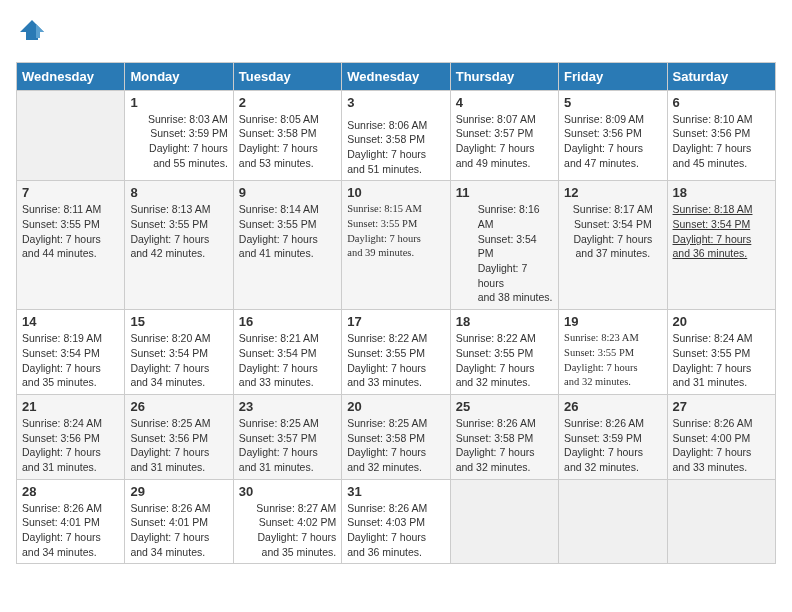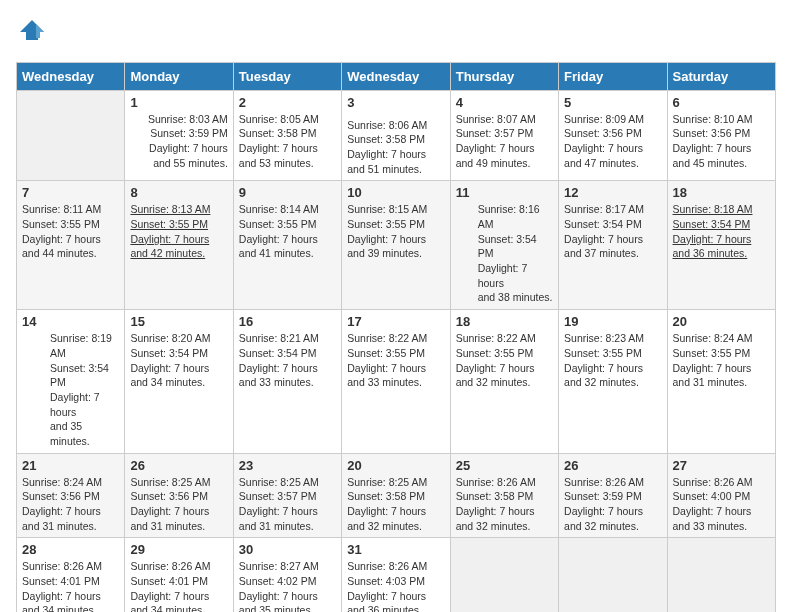--- a/index.html
+++ b/index.html
@@ -179,65 +179,65 @@
       <tr>
         <td>
           <span class="day-number">7</span>
           <div class="day-info" style="white-space: pre-line;">Sunrise: 8:11 AM
 Sunset: 3:55 PM
 Daylight: 7 hours
 and 44 minutes.</div>
         </td>
         <td>
           <span class="day-number">8</span>
-          <div class="day-info" style="white-space: pre-line; text-decoration: underline;">Sunrise: 8:13 AM
+          <div class="day-info" style="white-space: pre-line;">Sunrise: 8:13 AM
 Sunset: 3:55 PM
 Daylight: 7 hours
 and 42 minutes.</div>
         </td>
         <td>
           <span class="day-number">9</span>
           <div class="day-info" style="white-space: pre-line;">Sunrise: 8:14 AM
 Sunset: 3:55 PM
 Daylight: 7 hours
 and 41 minutes.</div>
         </td>
         <td>
           <span class="day-number">10</span>
-          <div class="day-info" style="white-space: pre-line;">Sunrise: 8:15 AM
+          <div class="day-info" style="white-space: pre-line; font-family: Liberation Serif, serif;">Sunrise: 8:15 AM
 Sunset: 3:55 PM
 Daylight: 7 hours
 and 39 minutes.</div>
         </td>
         <td>
           <span class="day-number">11</span>
           <div class="day-info" style="white-space: pre-line; margin-left: 22px;">Sunrise: 8:16 AM
 Sunset: 3:54 PM
 Daylight: 7 hours
 and 38 minutes.</div>
         </td>
         <td>
           <span class="day-number">12</span>
-          <div class="day-info" style="white-space: pre-line;">Sunrise: 8:17 AM
+          <div class="day-info" style="white-space: pre-line; text-align: center;">Sunrise: 8:17 AM
 Sunset: 3:54 PM
 Daylight: 7 hours
 and 37 minutes.</div>
         </td>
         <td>
           <span class="day-number">18</span>
           <div class="day-info" style="white-space: pre-line; text-decoration: underline;">Sunrise: 8:18 AM
 Sunset: 3:54 PM
 Daylight: 7 hours
 and 36 minutes.</div>
         </td>
       </tr>
       <tr>
         <td>
           <span class="day-number">14</span>
-          <div class="day-info" style="white-space: pre-line; margin-left: 28px;">Sunrise: 8:19 AM
+          <div class="day-info" style="white-space: pre-line;">Sunrise: 8:19 AM
 Sunset: 3:54 PM
 Daylight: 7 hours
 and 35 minutes.</div>
         </td>
         <td>
           <span class="day-number">15</span>
           <div class="day-info" style="white-space: pre-line;">Sunrise: 8:20 AM
 Sunset: 3:54 PM
 Daylight: 7 hours
 and 34 minutes.</div>
@@ -258,21 +258,21 @@
         </td>
         <td>
           <span class="day-number">18</span>
           <div class="day-info" style="white-space: pre-line;">Sunrise: 8:22 AM
 Sunset: 3:55 PM
 Daylight: 7 hours
 and 32 minutes.</div>
         </td>
         <td>
           <span class="day-number">19</span>
-          <div class="day-info" style="white-space: pre-line;">Sunrise: 8:23 AM
+          <div class="day-info" style="white-space: pre-line; font-family: Liberation Serif, serif;">Sunrise: 8:23 AM
 Sunset: 3:55 PM
 Daylight: 7 hours
 and 32 minutes.</div>
         </td>
         <td>
           <span class="day-number">20</span>
           <div class="day-info" style="white-space: pre-line;">Sunrise: 8:24 AM
 Sunset: 3:55 PM
 Daylight: 7 hours
 and 31 minutes.</div>
@@ -339,21 +339,21 @@
         </td>
         <td>
           <span class="day-number">29</span>
           <div class="day-info" style="white-space: pre-line;">Sunrise: 8:26 AM
 Sunset: 4:01 PM
 Daylight: 7 hours
 and 34 minutes.</div>
         </td>
         <td>
           <span class="day-number">30</span>
-          <div class="day-info" style="white-space: pre-line;">Sunrise: 8:27 AM
+          <div class="day-info" style="white-space: pre-line; text-align: right;">Sunrise: 8:27 AM
 Sunset: 4:02 PM
 Daylight: 7 hours
 and 35 minutes.</div>
         </td>
         <td>
           <span class="day-number">31</span>
           <div class="day-info" style="white-space: pre-line;">Sunrise: 8:26 AM
 Sunset: 4:03 PM
 Daylight: 7 hours
 and 36 minutes.</div>

